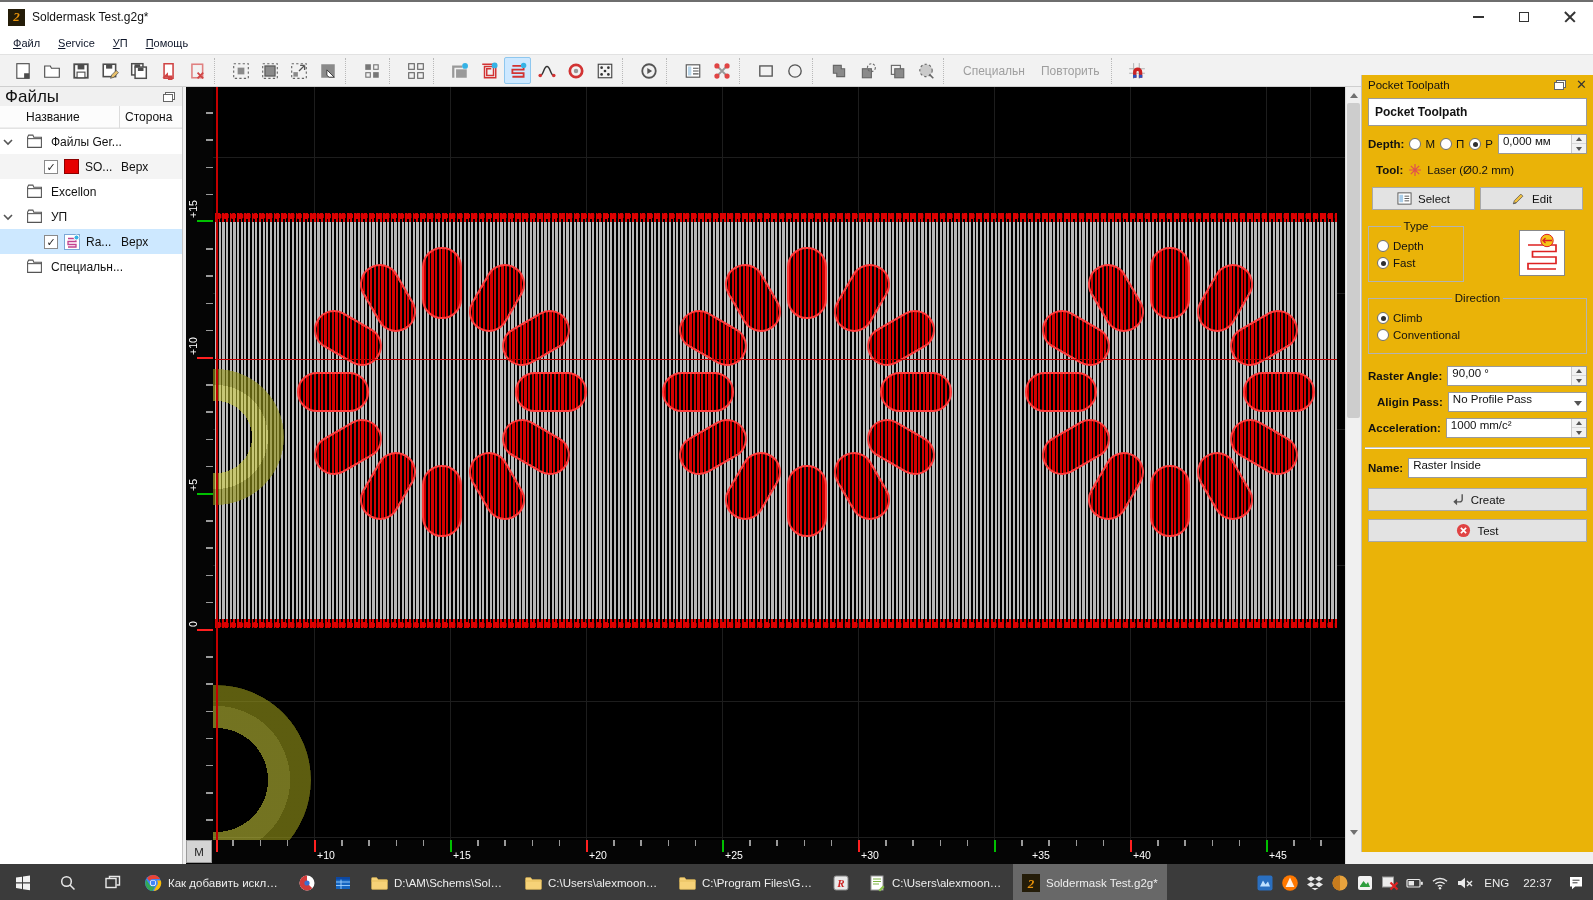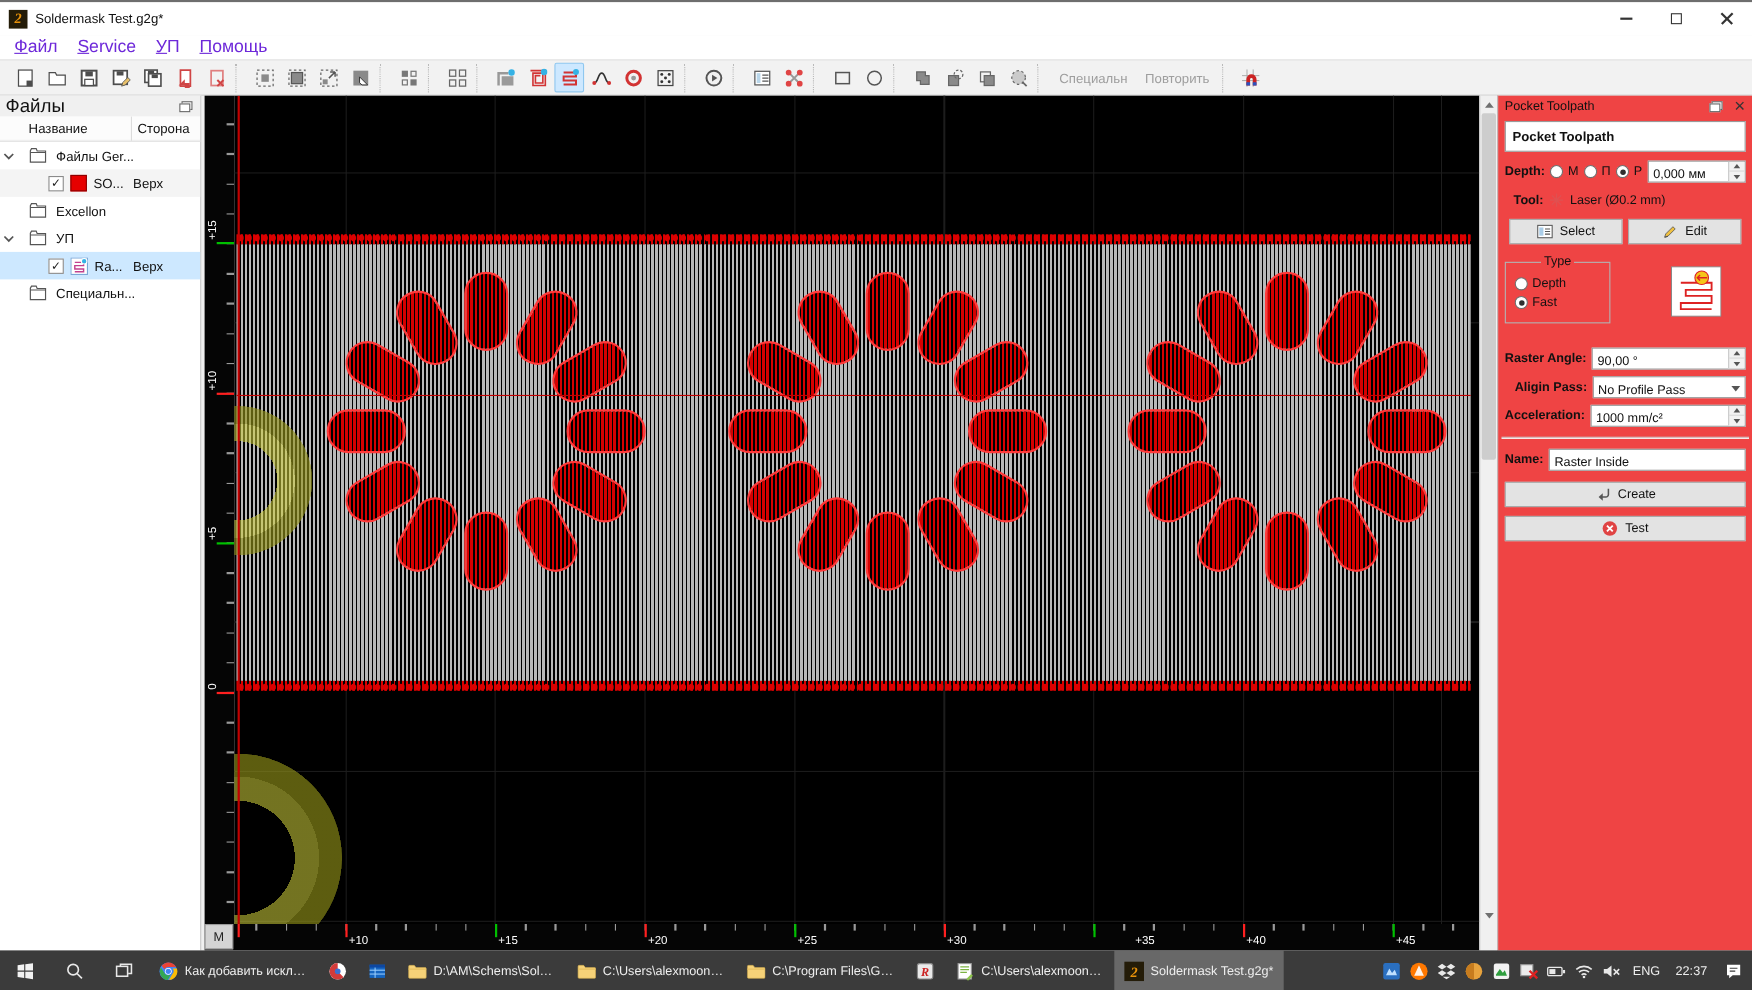--- a/index.html
+++ b/index.html
@@ -17,21 +17,21 @@
   .winbtns{position:absolute;right:0;top:0;height:30px;display:flex;}
   .wbtn{width:46px;height:30px;display:flex;align-items:center;justify-content:center;}
   .glyph-min{width:11px;height:1.5px;background:#333;}
   .glyph-max{width:10px;height:10px;border:1.5px solid #333;}
   .glyph-x{position:relative;width:12px;height:12px;}
   .glyph-x::before,.glyph-x::after{content:"";position:absolute;left:-1px;top:5px;width:14px;height:1.5px;background:#333;}
   .glyph-x::before{transform:rotate(45deg);} .glyph-x::after{transform:rotate(-45deg);}
   
   .menubar{position:absolute;left:0;top:30px;width:100%;height:22px;background:#fff;
            display:flex;align-items:center;padding-left:4px;}
-  .mitem{display:inline-block;padding:2px 9px;font-size:16px;color:#6d28d9;}
+  .mitem{display:inline-block;padding:2px 9px;font-size:11px;color:#0f172a;}
   .mitem::first-letter{text-decoration:underline;}
   
   .toolbar{position:absolute;left:0;top:52px;width:100%;height:33px;background:#f2f2f2;
            border-top:1px solid #e2e2e2;border-bottom:1px solid #cfcfcf;
            display:flex;align-items:center;padding-left:8px;}
   .tbbtn{width:27px;height:27px;display:flex;align-items:center;justify-content:center;
          margin:0 1px;border:1px solid transparent;border-radius:2px;}
   .tbbtn.sel{background:#cde8ff;border-color:#8ec7ef;}
   .tbsep{width:9px;height:26px;margin:0 3px;border-left:1px dotted #b9b9b9;}
   .tbtext{font-size:12px;color:#9e9e9e;padding:0 8px;}
@@ -84,34 +84,34 @@
   .hbody{position:absolute;left:27px;top:0;right:0;bottom:0;overflow:hidden;}
   .htick{position:absolute;top:0;width:1.4px;height:6px;background:#9a9a9a;}
   .htick.big{height:12px;width:2px;}
   .hlab{position:absolute;top:9px;font-size:10.5px;color:#fff;}
   .vscroll{position:absolute;left:1345px;top:85px;width:16px;height:777px;background:#f0f0f0;border-left:1px solid #dcdcdc;}
   .sarr{position:absolute;left:2px;width:12px;height:12px;display:flex;align-items:center;justify-content:center;}
   .tri-up{width:0;height:0;border-left:4px solid transparent;border-right:4px solid transparent;border-bottom:5px solid #707070;}
   .tri-dn{width:0;height:0;border-left:4px solid transparent;border-right:4px solid transparent;border-top:5px solid #707070;}
   .sthumb{position:absolute;left:1px;top:16px;width:13px;height:315px;background:#cdcdcd;border-radius:2px;}
   
-  .rpanel{position:absolute;left:1361px;top:85px;width:232px;height:777px;background:#ef4444;
+  .rpanel{position:absolute;left:1361px;top:73px;width:232px;height:777px;background:#eab308;
           border-left:1px solid #c0c0c0;font-size:11.5px;color:#111;}
   .rphead{height:19px;display:flex;align-items:center;padding:0 6px;}
   .rphead .t{flex:1;font-size:11.5px;}
   .rpx{font-size:13px;color:#333;margin-left:8px;}
   .rptitle{margin:4px 6px 8px;background:#fff;border:1px solid #9a9a9a;font-weight:bold;
            font-size:12px;padding:6px 6px;}
   .row{display:flex;align-items:center;margin:6px 6px;gap:5px;}
   .bl{font-weight:bold;}
   .radio{display:inline-flex;align-items:center;gap:4px;}
   .rb{width:12px;height:12px;border:1px solid #707070;border-radius:50%;background:#fff;position:relative;display:inline-block;}
   .rb.on::after{content:"";position:absolute;inset:2.5px;background:#2f2f2f;border-radius:50%;}
   .spin,.dd,.tfield{position:relative;flex:1;height:20px;background:#fff;border:1px solid #9a9a9a;
-        display:flex;align-items:flex-end;padding:0 18px 0 4px;overflow:hidden;}
+        display:flex;align-items:flex-start;padding:0 18px 0 4px;overflow:hidden;}
   .tfield{padding-right:4px;}
   .spinner{position:absolute;right:0;top:0;width:15px;height:100%;border-left:1px solid #c9c9c9;background:#f2f2f2;}
   .spinner b{position:absolute;left:0;width:100%;height:50%;display:flex;align-items:center;justify-content:center;}
   .spinner .su{top:0;border-bottom:1px solid #d8d8d8;}
   .spinner .sd{bottom:0;}
   .spinner i{display:block;width:0;height:0;border-left:3px solid transparent;border-right:3px solid transparent;}
   .su i{border-bottom:4px solid #555;} .sd i{border-top:4px solid #555;}
   .ddarr{position:absolute;right:4px;top:8px;width:0;height:0;border-left:4px solid transparent;border-right:4px solid transparent;border-top:5px solid #555;}
   .qbtn{background:#e3e3e3;border:1px solid #a9a9a9;height:23px;display:flex;align-items:center;
         justify-content:center;gap:6px;font-size:11.5px;flex:1;}
@@ -687,20 +687,31 @@
           <svg width="46" height="46" viewBox="0 0 46 46" xmlns="http://www.w3.org/2000/svg">
             <rect x=".5" y=".5" width="45" height="45" fill="#fff" stroke="#888"></rect>
             <path d="M9 15h28v6.5H13.5V27H37v6.5H9V39h28" fill="none" stroke="#d22" stroke-width="1.7"></path>
             <circle cx="28" cy="10.5" r="6.2" fill="#f5c518" stroke="#d22"></circle>
             <path d="M33 10.5h-9M26.5 8l-2.5 2.5 2.5 2.5" stroke="#d22" fill="none" stroke-width="1.3"></path>
           </svg>
         </div>
     </div>
 
     <div style="display:flex;gap:8px;margin:10px 6px 0">
+      <fieldset class="grp" style="flex:1">
+        <legend>Direction</legend>
+        <label class="radio">
+            <i class="rb on"></i>
+            <span>Climb</span>
+          </label>
+        <label class="radio">
+            <i class="rb"></i>
+            <span>Conventional</span>
+          </label>
+      </fieldset>
     </div>
 
     <div class="row" style="margin-top:12px">
       <span class="bl">Raster Angle:</span>
       <div class="spin">
         <span>90,00 °</span>
         <i class="spinner">
             <b class="su">
               <i></i>
             </b>

